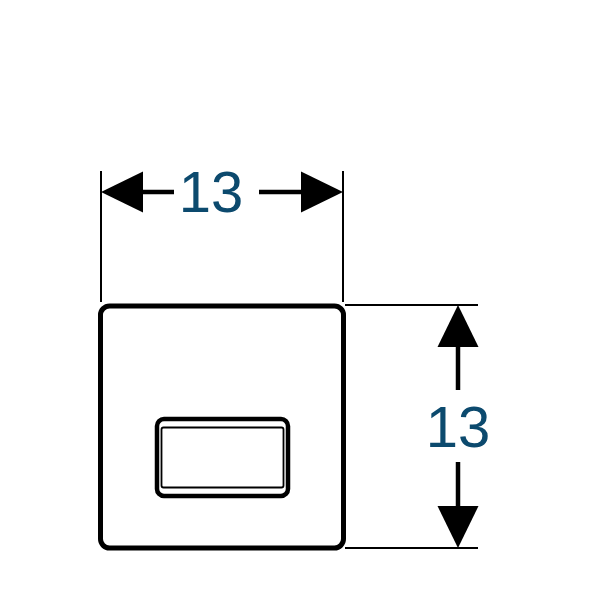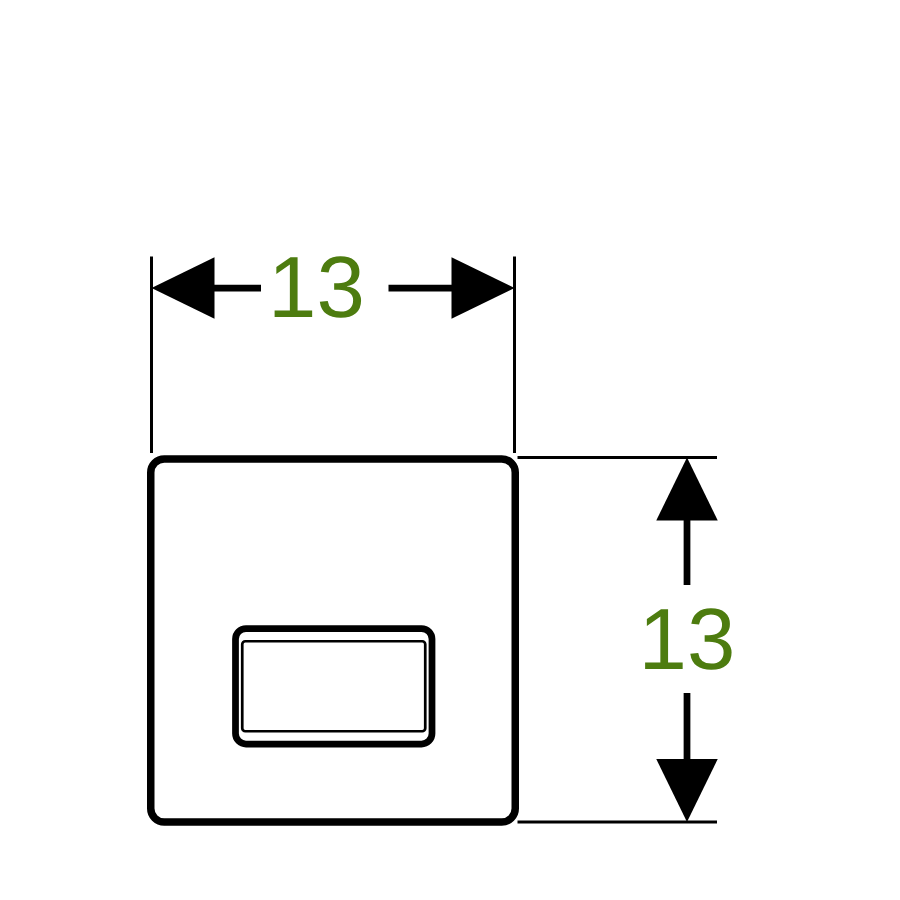--- a/index.html
+++ b/index.html
@@ -18,21 +18,21 @@
   .drawing-svg {
     position: absolute;
     left: 0;
     top: 0;
   }
   .dim-label {
     position: absolute;
     transform: translate(-50%, -50%);
     font-size: 58px;
     line-height: 1;
-    color: #4d7c0f;
+    color: #0c4a6e;
     white-space: nowrap;
     letter-spacing: 0px;
     background: #ffffff;
     padding: 0 2px;
   }
 </style>
 </head>
 <body>
 
 <div class="canvas">

